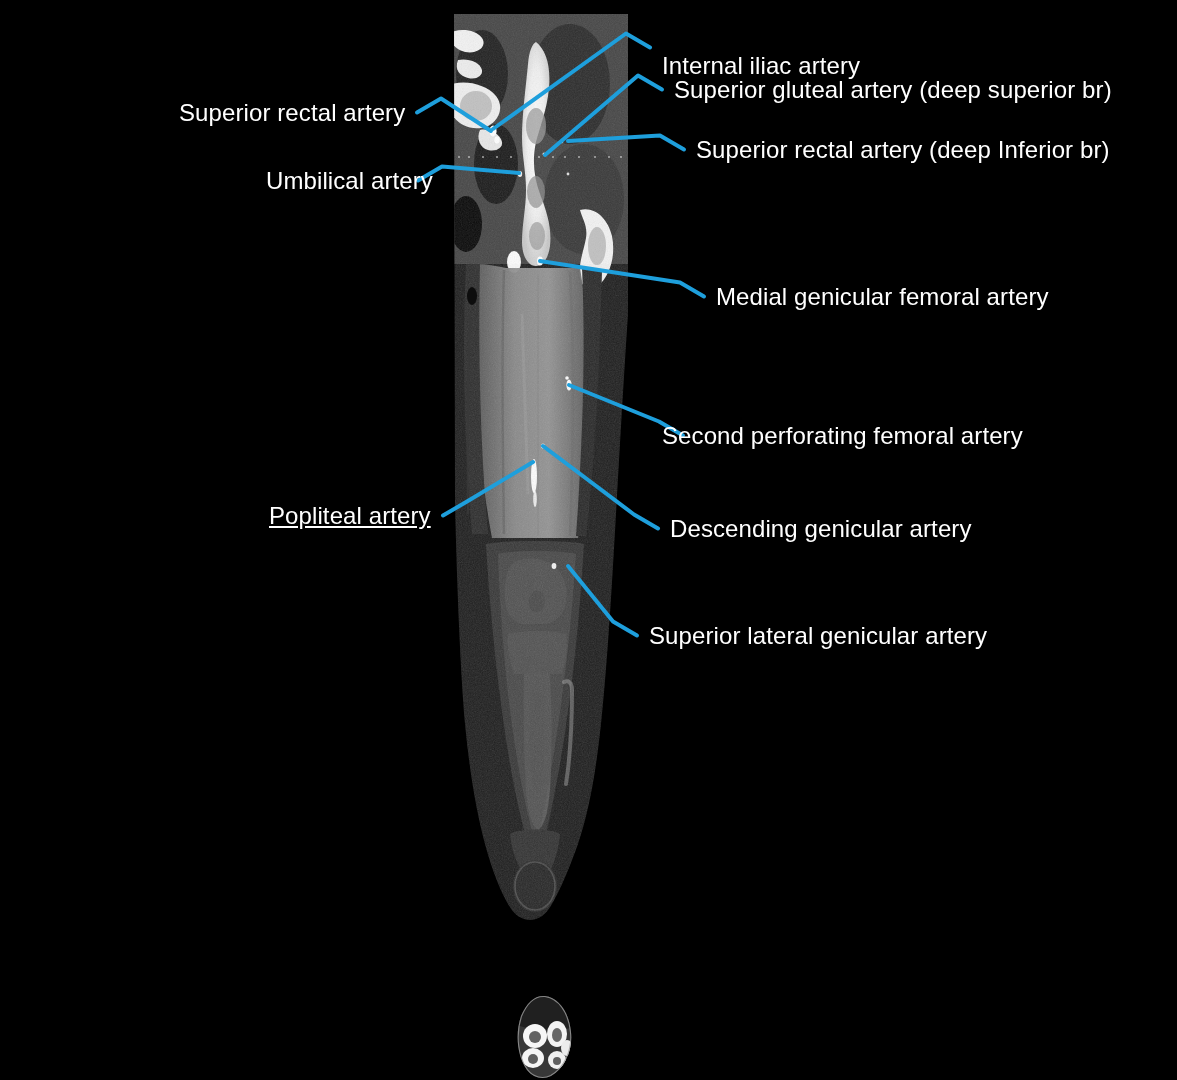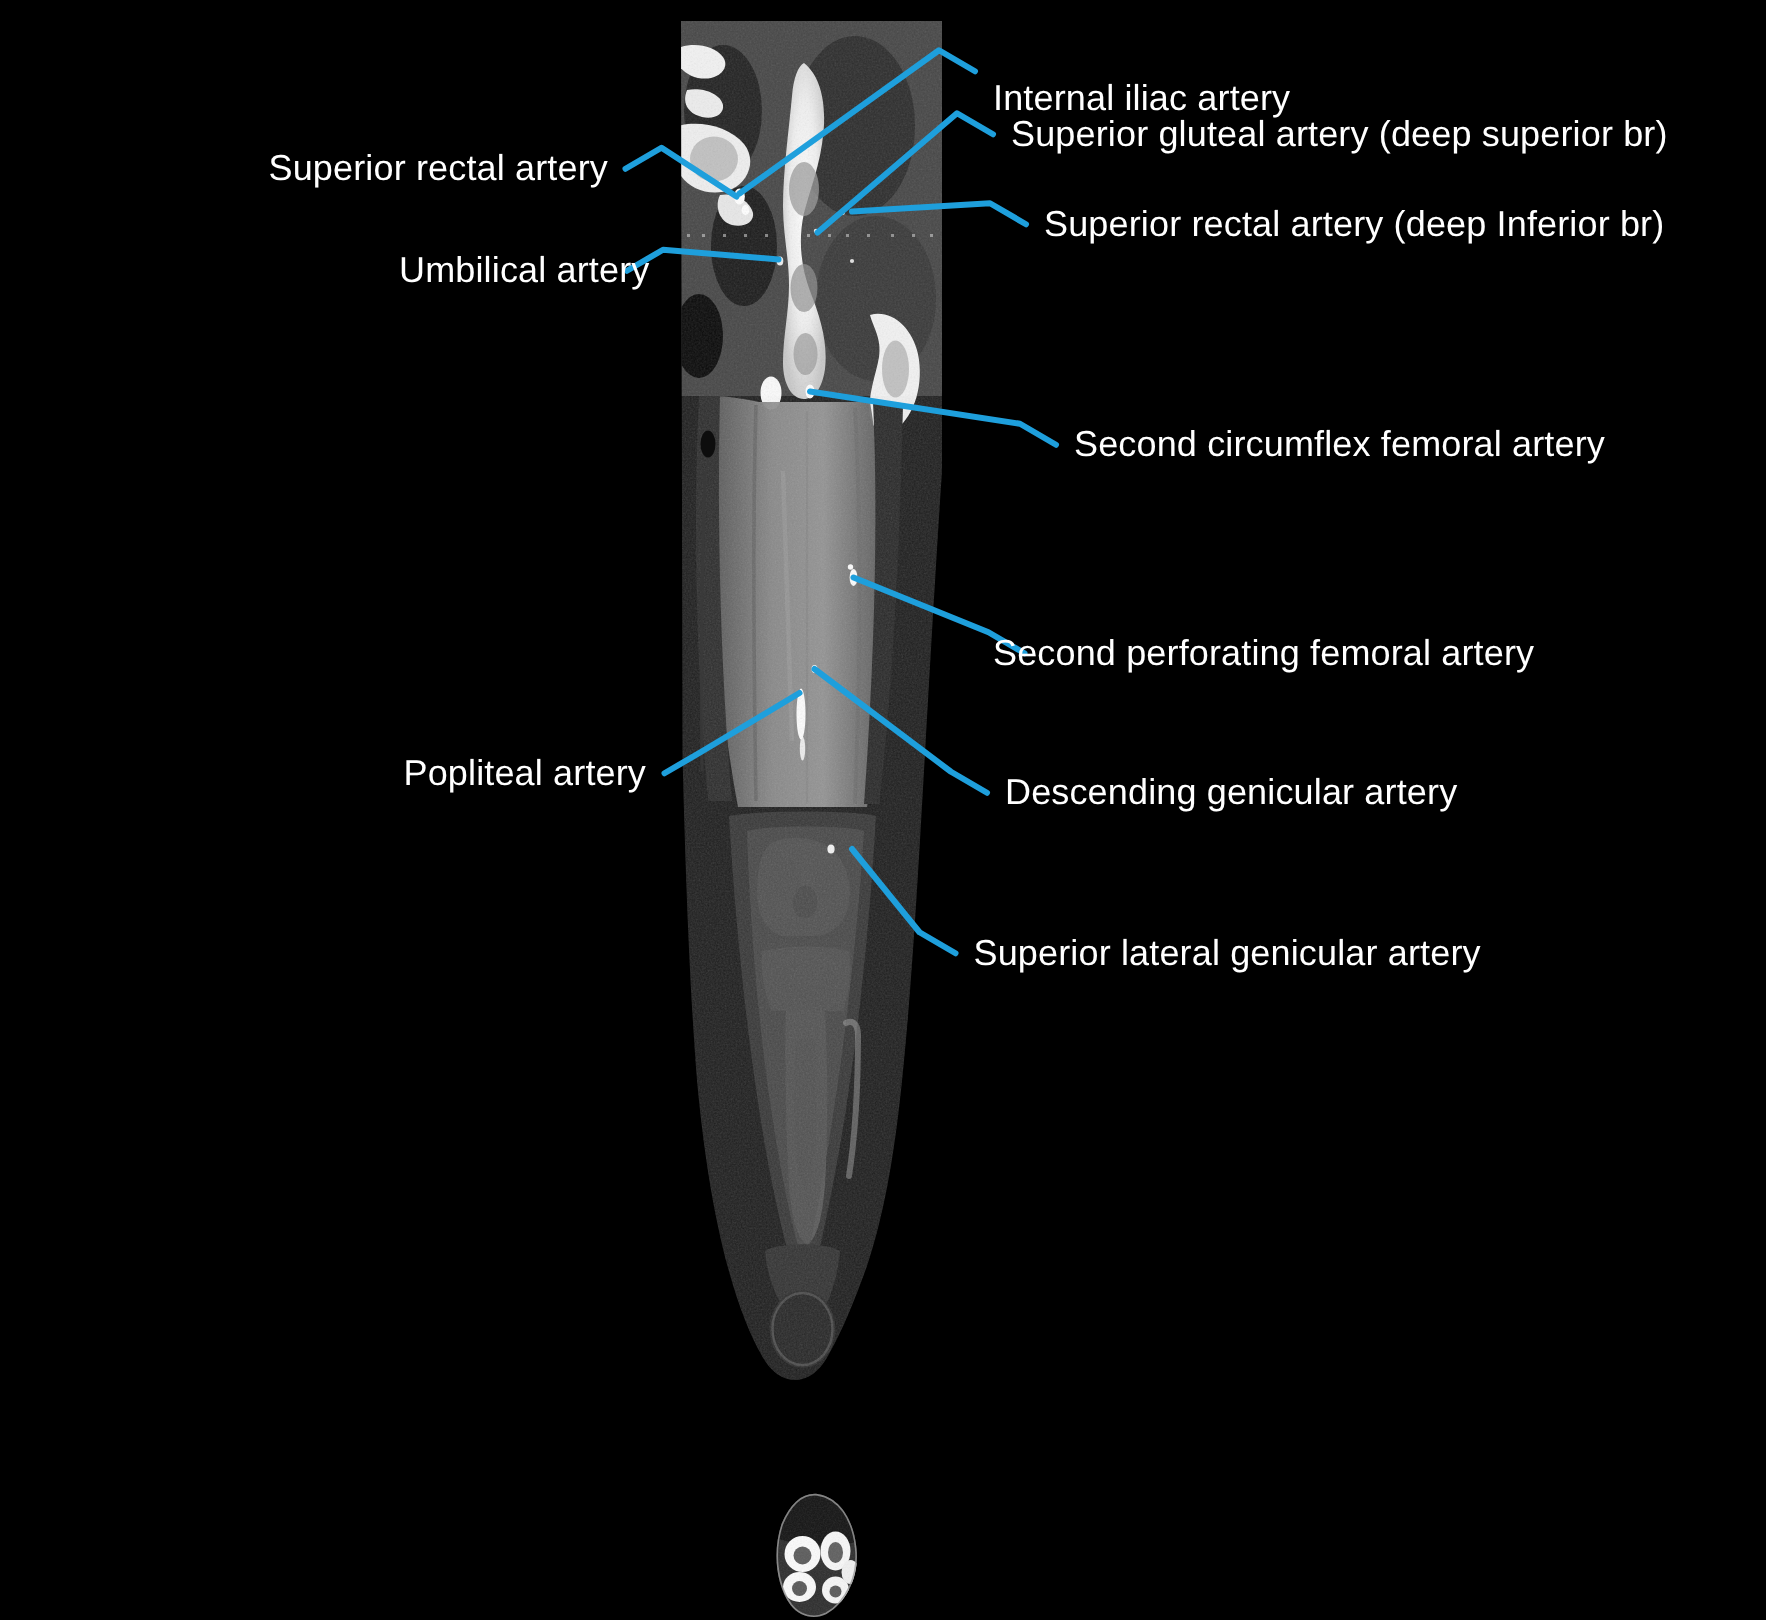--- a/index.html
+++ b/index.html
@@ -308,24 +308,24 @@
     <div class="label right" style="left:662px; top:35px;margin-top:18px;">Internal iliac artery</div>
 
     <div class="label right" style="left:674px; top:77px;">Superior gluteal artery (deep superior br)</div>
 
     <div class="label right" style="left:696px; top:137px;">Superior rectal artery (deep Inferior br)</div>
 
     <div class="label left" style="left:179px; top:100px;">Superior rectal artery</div>
 
     <div class="label left" style="left:239px; top:168px;margin-left:27px;">Umbilical artery</div>
 
-    <div class="label right" style="left:716px; top:284px;">Second circumflex femoral artery</div>
+    <div class="label right" style="left:716px; top:284px;">Medial genicular femoral artery</div>
 
     <div class="label right" style="left:662px; top:423px;">Second perforating femoral artery</div>
 
-    <div class="label left" style="left:269px; top:503px;">Popliteal artery</div>
+    <div class="label left" style="left:269px; top:503px;text-decoration:underline;">Popliteal artery</div>
 
     <div class="label right" style="left:670px; top:516px;">Descending genicular artery</div>
 
     <div class="label right" style="left:649px; top:623px;">Superior lateral genicular artery</div>
 
   </div>
 </div>
 
 </body></html>

